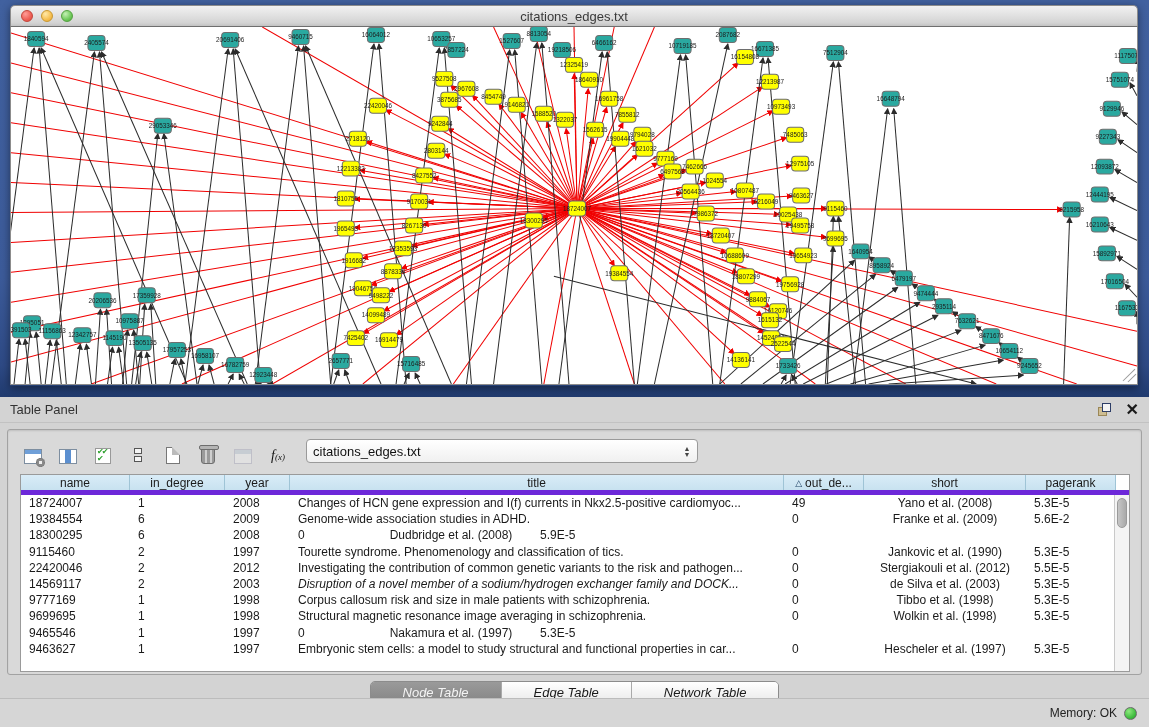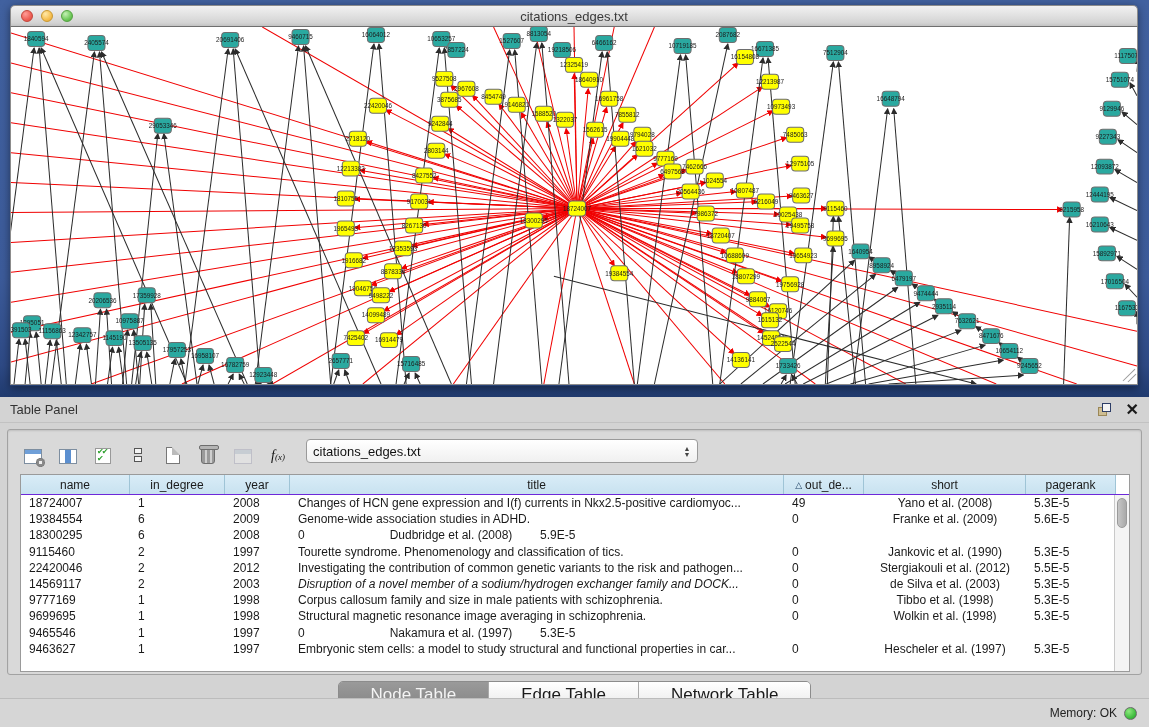--- a/index.html
+++ b/index.html
@@ -73,40 +73,40 @@
 
   .combo { margin-left:6px; width:392px; height:24px; border:1px solid #9a9a9a; border-radius:4px;
     background:linear-gradient(180deg,#ffffff,#f0f0f0); display:flex; align-items:center;
     font-size:13px; color:#111; padding:0 6px; position:relative; cursor:pointer; }
   .combo .stepper { position:absolute; right:4px; top:3px; width:12px; height:17px;
     display:flex; flex-direction:column; align-items:center; justify-content:center; color:#444; }
   .combo .stepper span { font-size:7px; line-height:6px; }
 
   .tablebox { position:absolute; left:12px; top:44px; width:1110px; height:198px;
     background:#fff; border:1px solid #9a9a9a; display:flex; flex-direction:column; overflow:hidden; }
-  .thead { display:flex; height:20px; flex:0 0 20px; border-bottom:1px solid #6d28d9;text-align:center; }
+  .thead { display:flex; height:20px; flex:0 0 20px; border-bottom:5px solid #6d28d9;text-align:center; }
   .th { background:linear-gradient(180deg,#d9ecf7,#c8e2f0); border-right:1px solid #9fc4d6;
     font-size:12px; color:#1a1a1a; display:flex; align-items:center; justify-content:center;
     overflow:hidden; white-space:nowrap; cursor:pointer; }
   .th .sort { font-size:9px; margin-right:3px; color:#246; }
   .tbody { flex:1; position:relative; overflow:hidden; }
   .tr { display:flex; height:16.2px; }
   .td { font-size:12px; color:#1a1a1a; padding:0 8px; white-space:nowrap; overflow:hidden;
     display:flex; align-items:center; }
   .td.center { justify-content:center; }
   .vscroll { position:absolute; right:0; top:20px; bottom:0; width:15px;
     background:#f4f4f4; border-left:1px solid #c9c9c9; }
   .vthumb { position:absolute; left:2px; top:3px; width:10px; height:30px;
     background:linear-gradient(90deg,#c6c6c6,#a9a9a9); border-radius:6px; border:1px solid #9a9a9a; }
 
   .tabs { position:absolute; left:0; right:0; top:284px; display:flex; justify-content:center; }
   .seg { display:flex; border:1px solid #8c8c8c; border-radius:5px; overflow:hidden;
     box-shadow:0 1px 0 rgba(255,255,255,.7); }
-  .seg .tab { font-size:17px; padding:3px 32px; background:linear-gradient(180deg,#ffffff,#e9e9e9);
-    color:#1a1a1a; border-right:1px solid #aaa; cursor:pointer; }
+  .seg .tab { font-size:13px; padding:3px 32px; background:linear-gradient(180deg,#ffffff,#e9e9e9);
+    color:#1a1a1a; border-right:1px solid #aaa; cursor:pointer;font-style:italic; }
   .seg .tab:last-child { border-right:none; }
   .seg .tab.sel { background:linear-gradient(180deg,#9a9a9a,#858585); color:#f4f4f4; }
 
   .statusbar { position:absolute; left:0; right:0; bottom:0; height:29px;
     border-top:1px solid #bcbcbc; display:flex; align-items:center; justify-content:flex-end;
     padding:0 12px; gap:7px; background:#d6d6d6; }
   .mem-label { font-size:12px; color:#222; }
   .mem-dot { width:13px; height:13px; border-radius:50%;
     background:radial-gradient(circle at 35% 30%,#8ee97e,#3dbb3d 65%,#2f9a32); border:1px solid #6a6a6a; }
 </style>
@@ -897,21 +897,21 @@
             <div class="td center" style="width: 162px; flex: 0 0 162px;">Yano et al. (2008)</div>
             <div class="td" style="width: 90px; flex: 0 0 90px;">5.3E-5</div>
           </div>
           <div class="tr">
             <div class="td" style="width: 109px; flex: 0 0 109px;">19384554</div>
             <div class="td" style="width: 95px; flex: 0 0 95px;">6</div>
             <div class="td" style="width: 65px; flex: 0 0 65px;">2009</div>
             <div class="td" style="width: 494px; flex: 0 0 494px;">Genome-wide association studies in ADHD.</div>
             <div class="td" style="width: 80px; flex: 0 0 80px;">0</div>
             <div class="td center" style="width: 162px; flex: 0 0 162px;">Franke et al. (2009)</div>
-            <div class="td" style="width: 90px; flex: 0 0 90px;">5.6E-5</div>
+            <div class="td" style="width: 90px; flex: 0 0 90px;">5.6E-2</div>
           </div>
           <div class="tr">
             <div class="td" style="width: 109px; flex: 0 0 109px;">18300295</div>
             <div class="td" style="width: 95px; flex: 0 0 95px;">6</div>
             <div class="td" style="width: 65px; flex: 0 0 65px;">2008</div>
             <div class="td" style="width: 80px; flex: 0 0 80px;">0</div>
             <div class="td center" style="width: 162px; flex: 0 0 162px;">Dudbridge et al. (2008)</div>
             <div class="td" style="width: 90px; flex: 0 0 90px;">5.9E-5</div>
           </div>
           <div class="tr">
@@ -938,21 +938,21 @@
             <div class="td" style="width: 65px; flex: 0 0 65px;">2003</div>
             <div class="td" style="width: 494px; flex: 0 0 494px; font-style: italic;">Disruption of a novel member of a sodium/hydrogen exchanger family and DOCK...</div>
             <div class="td" style="width: 80px; flex: 0 0 80px;">0</div>
             <div class="td center" style="width: 162px; flex: 0 0 162px;">de Silva et al. (2003)</div>
             <div class="td" style="width: 90px; flex: 0 0 90px;">5.3E-5</div>
           </div>
           <div class="tr">
             <div class="td" style="width: 109px; flex: 0 0 109px;">9777169</div>
             <div class="td" style="width: 95px; flex: 0 0 95px;">1</div>
             <div class="td" style="width: 65px; flex: 0 0 65px;">1998</div>
-            <div class="td" style="width: 494px; flex: 0 0 494px;">Corpus callosum family and size in male patients with schizophrenia.</div>
+            <div class="td" style="width: 494px; flex: 0 0 494px;">Corpus callosum risk and size in male patients with schizophrenia.</div>
             <div class="td" style="width: 80px; flex: 0 0 80px;">0</div>
             <div class="td center" style="width: 162px; flex: 0 0 162px;">Tibbo et al. (1998)</div>
             <div class="td" style="width: 90px; flex: 0 0 90px;">5.3E-5</div>
           </div>
           <div class="tr">
             <div class="td" style="width: 109px; flex: 0 0 109px;">9699695</div>
             <div class="td" style="width: 95px; flex: 0 0 95px;">1</div>
             <div class="td" style="width: 65px; flex: 0 0 65px;">1998</div>
             <div class="td" style="width: 494px; flex: 0 0 494px;">Structural magnetic resonance image averaging in schizophrenia.</div>
             <div class="td" style="width: 80px; flex: 0 0 80px;">0</div>

